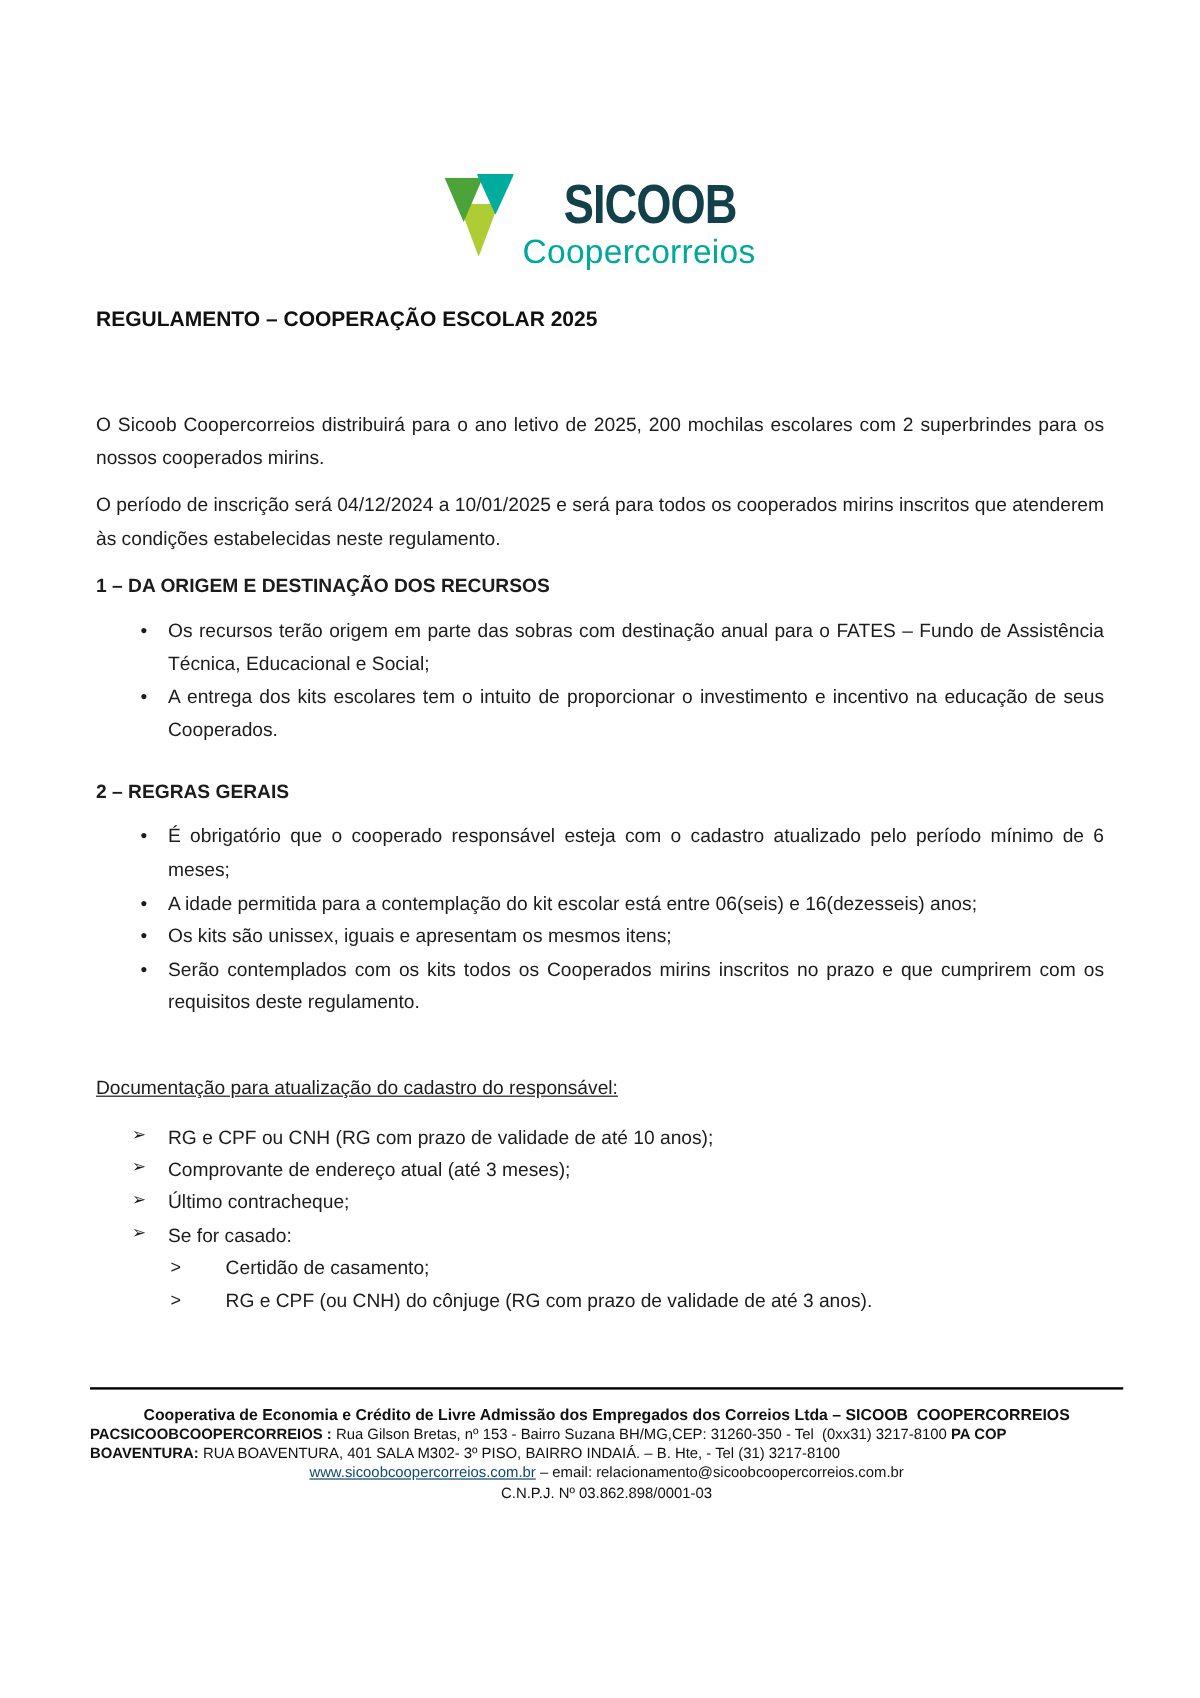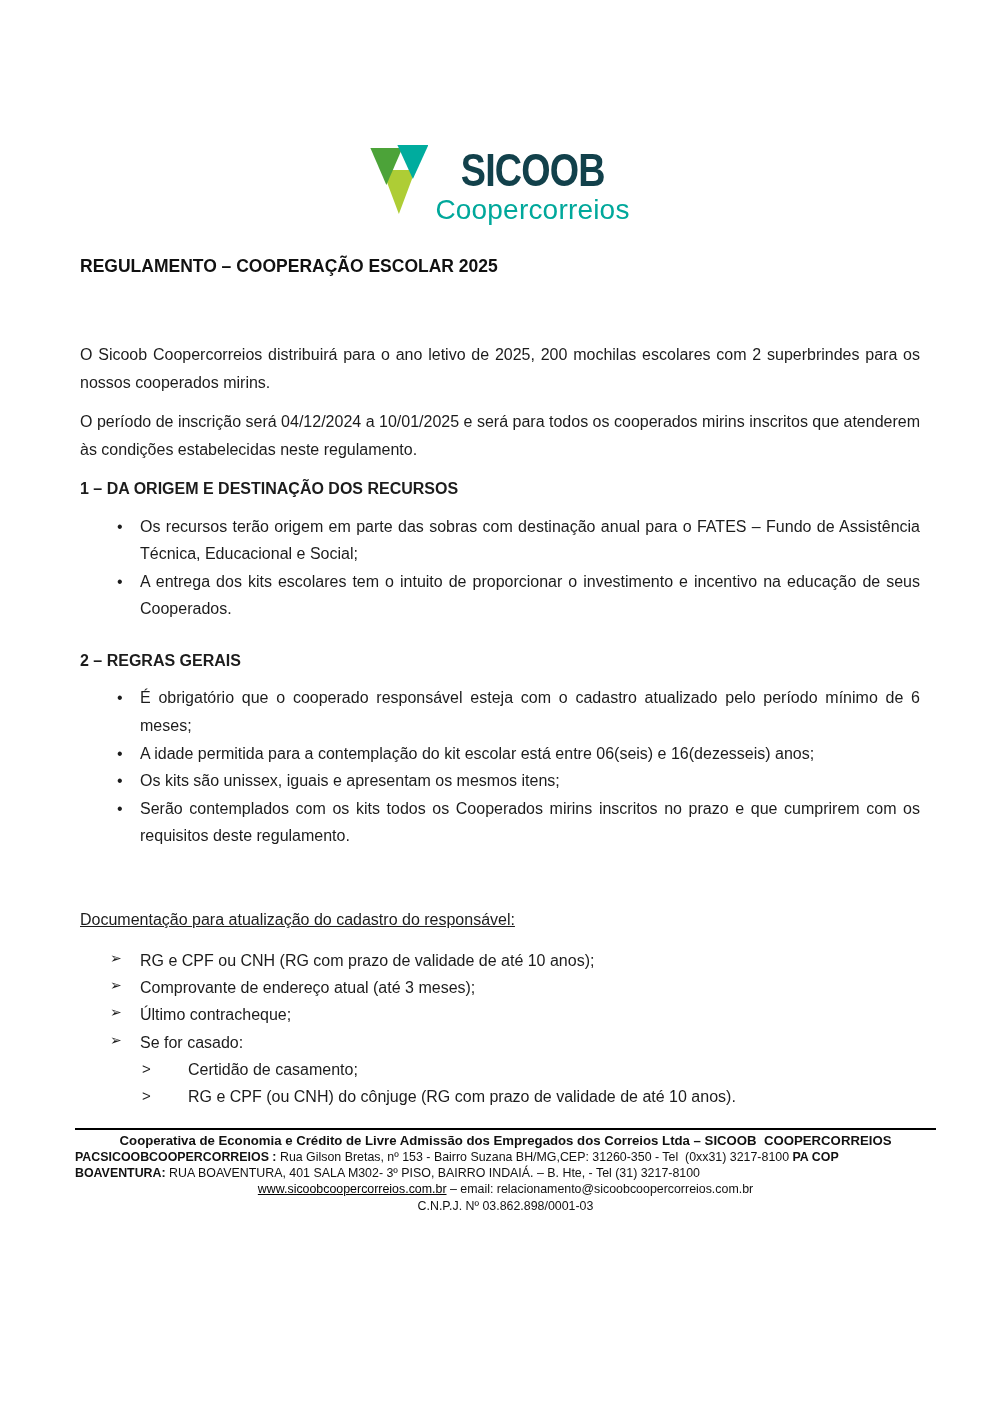--- a/index.html
+++ b/index.html
@@ -28,21 +28,21 @@
     clip-path:polygon(0 0,100% 0,50% 100%);z-index:2;
   }
   .tri-teal{
     left:27px;top:0;width:31px;height:34px;background:#00ac9e;
     clip-path:polygon(0 0,100% 0,50% 100%);z-index:2;
   }
   .tri-lime{
     left:12px;top:25px;width:33px;height:44px;background:#aecd35;
     clip-path:polygon(0 0,100% 0,50% 100%);z-index:1;
   }
-  .logo-text{display:flex;flex-direction:column;align-items:center;margin-top:4px;}
+  .logo-text{display:flex;flex-direction:column;align-items:flex-end;margin-top:4px;}
   .brand{
     font-size:46px;font-weight:700;line-height:0.92;
     color:#12414b;letter-spacing:-1px;
     transform:scaleX(0.82);transform-origin:center;
   }
   .subbrand{
     font-size:28px;font-weight:400;color:#00a89b;
     margin-top:3px;letter-spacing:0.2px;
   }
 
@@ -71,51 +71,51 @@
     padding-left:25px;
     text-align:justify;
   }
   ul.dot-list li::before{
     content:"\2022";
     position:absolute;left:2px;top:0;
     font-size:16px;
   }
 
   .docs-heading{
-    margin:56px 0 14px 0;
+    margin:44px 0 14px 0;
     font-size:16px;
     text-decoration:underline;
   }
   ul.arrow-list{list-style:none;margin:0;padding:0 0 0 30px;line-height:1.7;}
   ul.arrow-list > li{position:relative;padding-left:30px;}
   .arrow-marker{
     position:absolute;left:0;top:0;
     font-family:"DejaVu Sans", sans-serif;
     font-size:14px;
   }
   ul.sub-list{list-style:none;margin:0;padding:0 0 0 62px;line-height:1.7;}
   ul.sub-list > li{position:relative;padding-left:46px;}
   .sub-marker{position:absolute;left:0;top:0;font-size:15px;}
 
   
   .footer{
     position:absolute;
     left:75px;right:64px;
-    top:1128px;
+    top:1156px;
     border-top:2px solid #000;
-    padding-top:2px;
+    padding-top:12px;
     font-size:12.4px;
     line-height:1.3;
     color:#111;
   }
   .footer div{white-space:pre-wrap;}
   .f-center{text-align:center;}
   .f-bold{font-weight:700;}
   .f-line1{font-size:13.2px;font-weight:700;text-align:center;}
-  .f-link{color:#000000;text-decoration:underline;}
+  .f-link{color:#0c4a6e;text-decoration:underline;}
 </style>
 </head>
 <body>
 
 <div class="page">
 
   <div class="logo-wrap">
     <div class="logo">
       <div class="logo-icon">
         <div class="tri tri-green"></div>
@@ -169,21 +169,21 @@
           <span>Se for casado:</span>
         </li>
       </ul>
       <ul class="sub-list">
         <li>
           <span class="sub-marker">&gt;</span>
           <span>Certidão de casamento;</span>
         </li>
         <li>
           <span class="sub-marker">&gt;</span>
-          <span>RG e CPF (ou CNH) do cônjuge (RG com prazo de validade de até 10 anos).</span>
+          <span>RG e CPF (ou CNH) do cônjuge (RG com prazo de validade de até 3 anos).</span>
         </li>
       </ul>
     </div>
   </div>
 
   <div class="footer">
     <div class="f-line1">Cooperativa de Economia e Crédito de Livre Admissão dos Empregados dos Correios Ltda – SICOOB  COOPERCORREIOS</div>
     <div><span class="f-bold">PACSICOOBCOOPERCORREIOS :</span><span> Rua Gilson Bretas, nº 153 - Bairro Suzana BH/MG,CEP: 31260-350 - Tel  (0xx31) 3217-8100 </span><span class="f-bold">PA COP</span></div>
     <div><span class="f-bold">BOAVENTURA:</span><span> RUA BOAVENTURA, 401 SALA M302- 3º PISO, BAIRRO INDAIÁ. – B. Hte, - Tel (31) 3217-8100</span></div>
     <div class="f-center"><a href="#" class="f-link">www.sicoobcoopercorreios.com.br</a><span> – email: relacionamento@sicoobcoopercorreios.com.br</span></div>

